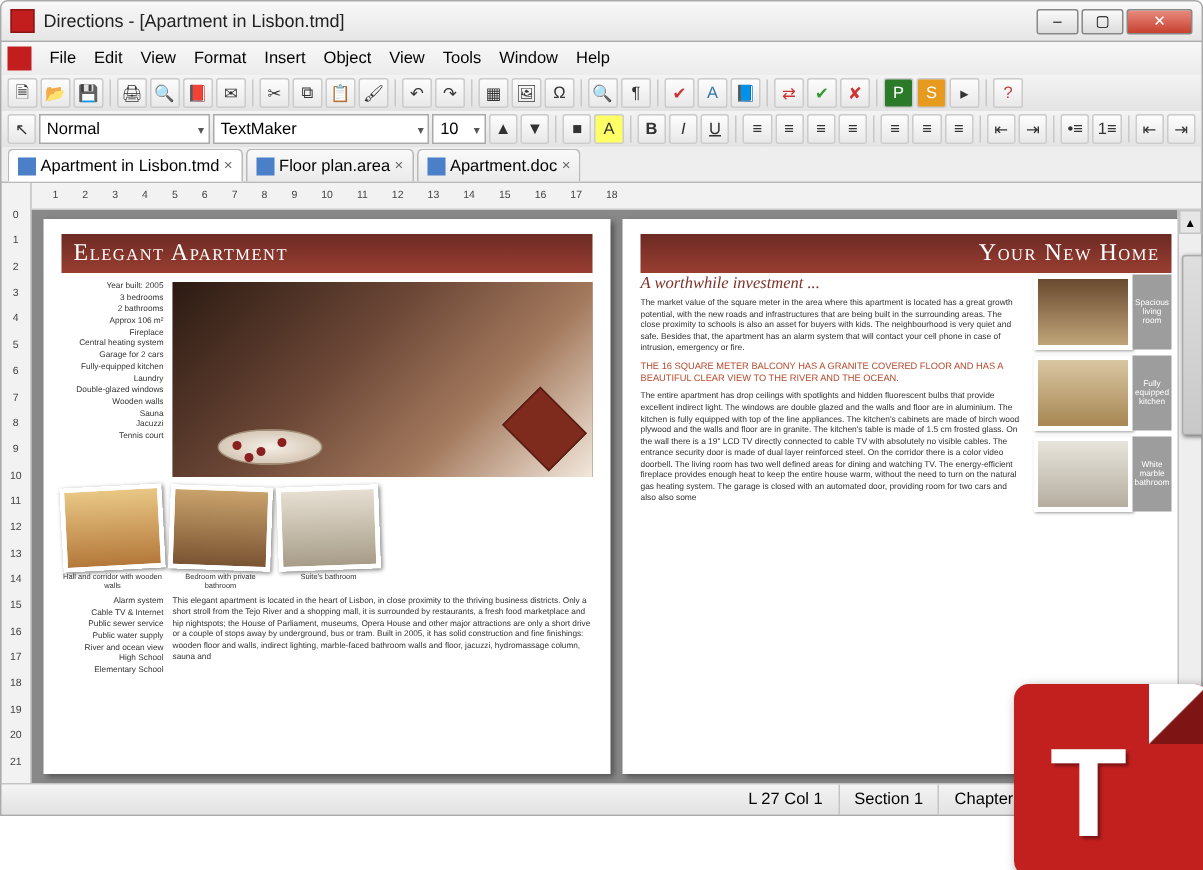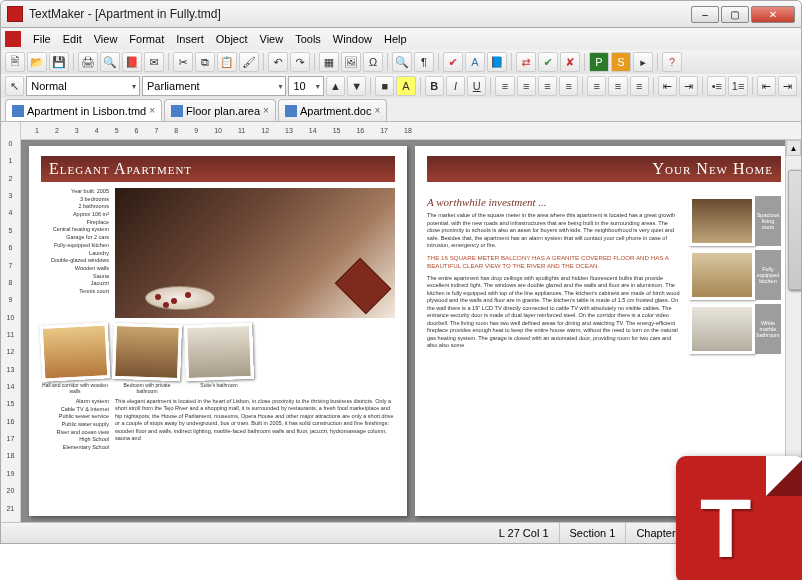--- a/index.html
+++ b/index.html
@@ -56,21 +56,21 @@
 .thumb.a { background:linear-gradient(#e9c785,#b3783a); transform:rotate(-3deg);}
 .thumb.b { background:linear-gradient(#c9a26c,#7a5332); transform:rotate(2deg);}
 .thumb.c { background:linear-gradient(#e6dfd2,#a79c88); transform:rotate(-2deg);}
 .thumb-caps { display:flex; gap:4px; margin-top:2px; font-size:5px; color:#333; }
 .thumb-caps div { width:68px; text-align:center; }
 .p1-lower { display:flex; gap:6px; margin-top:4px; }
 .p1-lowlist { width:68px; font-size:5.5px; text-align:right; line-height:1.4; }
 .p1-lowtext { flex:1; font-size:5.5px; line-height:1.35; color:#333; }
 
 
-.p2-body { display:flex; gap:8px; margin-top:14px;align-items:flex-end; }
+.p2-body { display:flex; gap:8px; margin-top:1px; }
 .p2-text { flex:1; }
 .p2-subtitle { font-family:"Times New Roman",serif; font-style:italic; color:#7b3328; font-size:11px; margin-bottom:4px; }
 .p2-para { font-size:5.6px; line-height:1.35; color:#333; margin-bottom:4px; }
 .p2-high { color:#b44b2f; font-size:6.2px; line-height:1.35; text-transform:uppercase; margin:4px 0; }
 .p2-side { width:92px; display:flex; flex-direction:column; gap:4px; }
 .p2-card { display:flex; height:50px; }
 .p2-card .ph { flex:1; background:#c8a574; border:3px solid #fff; box-shadow:1px 1px 2px rgba(0,0,0,.4); }
 .p2-card .ph.living { background:linear-gradient(#6a4a2f,#bfa479);}
 .p2-card .ph.kitchen { background:linear-gradient(#d9c6a2,#a78753);}
 .p2-card .ph.bath { background:linear-gradient(#e8e4db,#b5aea0);}
@@ -93,21 +93,21 @@
 .app-logo { position:absolute; right:-4px; bottom:-4px; width:130px; height:128px; }
 .app-logo .fold { position:absolute; inset:0; background:#c21f1f; border-radius:10px; box-shadow: 3px 3px 8px rgba(0,0,0,.5); }
 .app-logo .fold::before { content:""; position:absolute; top:0; right:0; width:40px; height:40px; background:linear-gradient(135deg,#fff 49%, #7e1414 51%); border-top-right-radius:10px; }
 .app-logo .t { position:absolute; left:24px; top:30px; color:#fff; font: 900 84px/1 "Segoe UI", sans-serif; text-shadow: 2px 2px 2px rgba(0,0,0,.35); }
 </style>
 </head>
 <body>
 
 <div class="titlebar">
   <div class="app-icon"></div>
-  <div class="title">TextMaker - [Apartment in Fully.tmd]</div>
+  <div class="title">Directions - [Apartment in Lisbon.tmd]</div>
   <div class="win-btns">
     <div class="win-btn">–</div>
     <div class="win-btn">▢</div>
     <div class="win-btn close">✕</div>
   </div>
 </div>
 
 <div class="menubar">
   <div class="sys"></div>
   <span>File</span>
@@ -158,21 +158,21 @@
   <div class="tbtn" style="background:#2a7a2a;color:#fff">P</div>
   <div class="tbtn" style="background:#e69b1f;color:#fff">S</div>
   <div class="tbtn">▸</div>
   <div class="tsep"></div>
   <div class="tbtn" style="color:#b44">?</div>
 </div>
 
 <div class="toolbar">
   <div class="tbtn">↖</div>
   <div class="tsel md">Normal</div>
-  <div class="tsel lg">Parliament</div>
+  <div class="tsel lg">TextMaker</div>
   <div class="tsel num">10</div>
   <div class="tbtn">▲</div>
   <div class="tbtn">▼</div>
   <div class="tsep"></div>
   <div class="tbtn">■</div>
   <div class="tbtn" style="background:#ff6">A</div>
   <div class="tsep"></div>
   <div class="tbtn">
       <b>B</b>
     </div>

